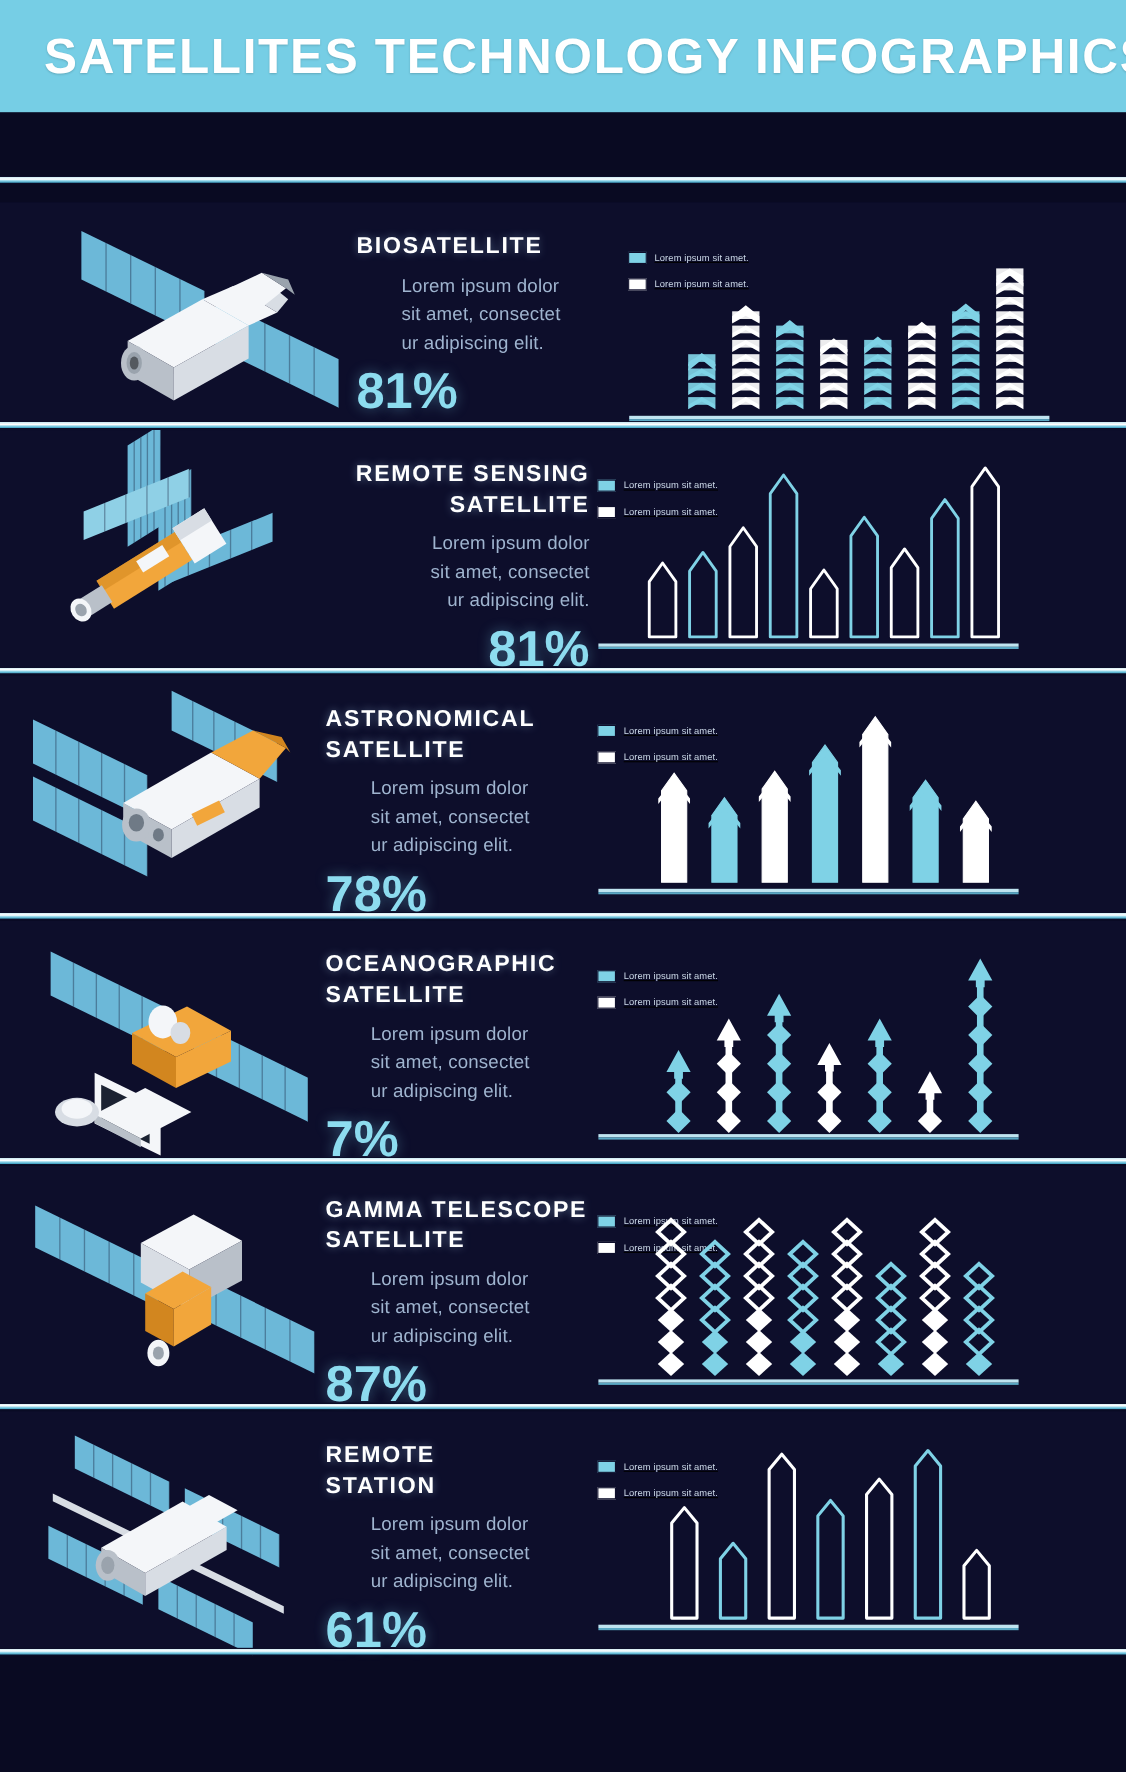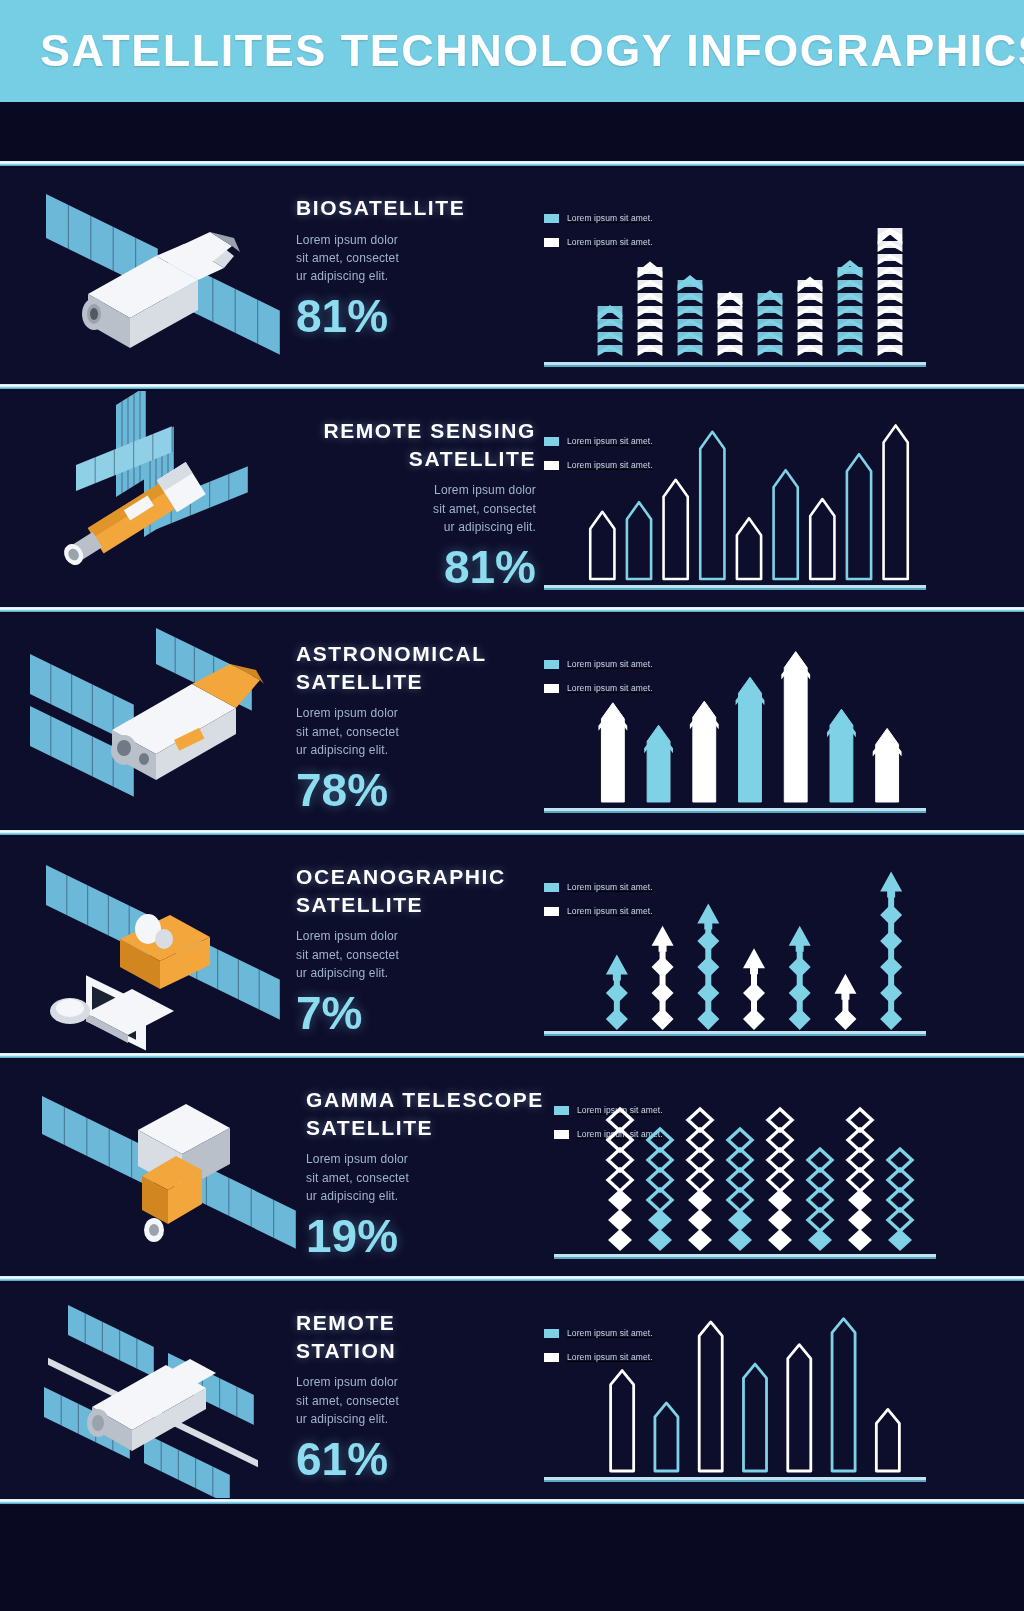--- a/index.html
+++ b/index.html
@@ -84,25 +84,26 @@
     font-size: 21px;
     font-weight: bold;
     letter-spacing: 1.6px;
     color: #ffffff;
     line-height: 1.32;
     text-shadow: 0 0 8px rgba(160,200,235,0.45);
     white-space: pre-line;
   }
   .sat-desc {
     margin-top: 9px;
-    font-size: 12px;
+    font-size: 17px;
     line-height: 1.53;
     color: #9fb4cf;
     white-space: pre-line;
     letter-spacing: 0.15px;
+    margin-left: 41px;
   }
   .sat-pct {
     margin-top: 6px;
     font-size: 46px;
     font-weight: bold;
     color: #8ddcef;
     letter-spacing: 0px;
     line-height: 1.05;
     text-shadow: 0 0 12px rgba(120,205,235,0.4);
   }
@@ -175,21 +176,21 @@
   <div class="header">
     <div class="header-title">SATELLITES TECHNOLOGY INFOGRAPHICS</div>
   </div>
 
   <div class="watermark wm-logo">Q</div>
   <div class="watermark wm-text">营销创意服务与协作平台
 商用请获取授权</div>
 
   <div id="rows-host">
       <div class="separator" style="top: 160px;"></div>
-      <div class="row" style="top: 168px;">
+      <div class="row" style="top: 184px; padding-left: 28px;">
     <div class="row-inner">
       <div class="illu">
         <svg viewBox="0 0 268 222" xmlns="http://www.w3.org/2000/svg">
     <g transform="translate(10,14)">
       <g transform="translate(18,12) skewY(26)">
       <rect x="0" y="0" width="112" height="44" fill="#6cb8d8" stroke="none"></rect>
       <line x1="22.4" y1="0" x2="22.4" y2="44" stroke="#0d0e2b" stroke-opacity="0.35" stroke-width="1.2"></line>
                   <line x1="44.8" y1="0" x2="44.8" y2="44" stroke="#0d0e2b" stroke-opacity="0.35" stroke-width="1.2"></line>
                   <line x1="67.19999999999999" y1="0" x2="67.19999999999999" y2="44" stroke="#0d0e2b" stroke-opacity="0.35" stroke-width="1.2"></line>
                   <line x1="89.6" y1="0" x2="89.6" y2="44" stroke="#0d0e2b" stroke-opacity="0.35" stroke-width="1.2"></line>
@@ -630,21 +631,21 @@
               <polygon points="351.1428571428571,107 362.1428571428571,118 351.1428571428571,129 340.1428571428571,118" fill="#7fd2e6"></polygon>
               <polygon points="351.1428571428571,81 362.1428571428571,92 351.1428571428571,103 340.1428571428571,92" fill="#7fd2e6"></polygon>
               <polygon points="351.1428571428571,55 362.1428571428571,66 351.1428571428571,77 340.1428571428571,66" fill="#7fd2e6"></polygon>
           <rect x="4" y="182" width="382" height="3" fill="#bfe4f0"></rect>
           <rect x="4" y="185" width="382" height="2" fill="#5aa8c4"></rect>
         </svg>
       </div>
     </div>
       </div>
       <div class="separator" style="top: 1052px;"></div>
-      <div class="row" style="top: 1060px; padding-left: 10px;">
+      <div class="row" style="top: 1060px;">
     <div class="row-inner">
       <div class="illu">
         <svg viewBox="0 0 268 222" xmlns="http://www.w3.org/2000/svg">
     <g transform="translate(6,18)">
       <g transform="translate(8,18) skewY(26)">
       <rect x="0" y="0" width="112" height="38" fill="#6cb8d8" stroke="none"></rect>
       <line x1="22.4" y1="0" x2="22.4" y2="38" stroke="#0d0e2b" stroke-opacity="0.35" stroke-width="1.2"></line>
                   <line x1="44.8" y1="0" x2="44.8" y2="38" stroke="#0d0e2b" stroke-opacity="0.35" stroke-width="1.2"></line>
                   <line x1="67.19999999999999" y1="0" x2="67.19999999999999" y2="38" stroke="#0d0e2b" stroke-opacity="0.35" stroke-width="1.2"></line>
                   <line x1="89.6" y1="0" x2="89.6" y2="38" stroke="#0d0e2b" stroke-opacity="0.35" stroke-width="1.2"></line>
@@ -671,21 +672,21 @@
     </g>
             </svg>
       </div>
 
       <div class="textcol" style="padding-top:26px;">
         <div class="sat-title">GAMMA TELESCOPE
 SATELLITE</div>
         <div class="sat-desc">Lorem ipsum dolor
 sit amet, consectet
 ur adipiscing elit.</div>
-        <div class="sat-pct">19%</div>
+        <div class="sat-pct">87%</div>
       </div>
 
       <div class="legend" style="top:44px;">
 
       <div class="legend-item">
         <span class="legend-swatch blue"></span>
         <span class="legend-label">Lorem ipsum sit amet.</span>
       </div>
       <div class="legend-item">
         <span class="legend-swatch white"></span>

